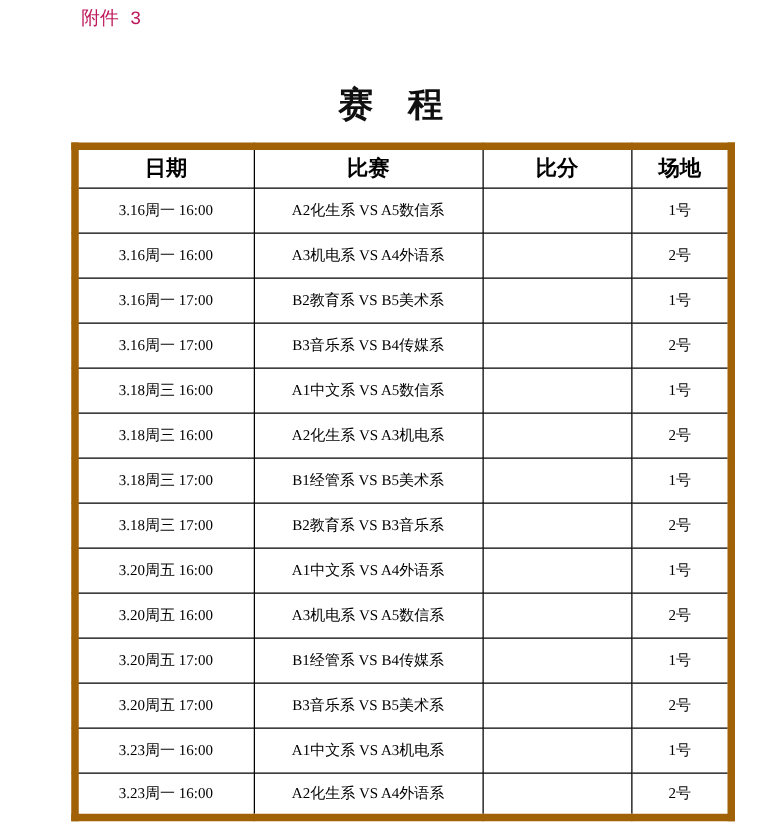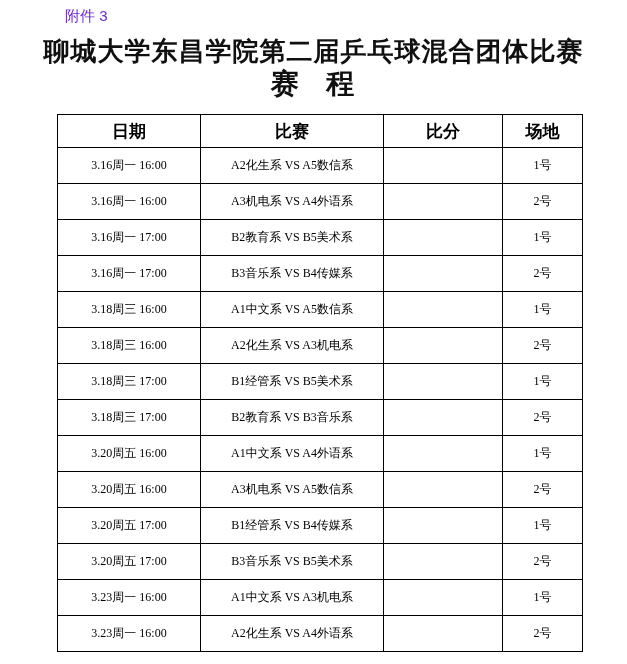--- a/index.html
+++ b/index.html
@@ -19,22 +19,22 @@
     width: 627px;
     height: 664px;
     background: #ffffff;
   }
   .attachment {
     position: absolute;
     top: 6px;
     left: 65px;
     font-size: 15px;
     line-height: 19px;
-    color: #6d28d9;
-    font-family: Liberation Sans, sans-serif;
+    color: #be185d;
+    font-family: Liberation Mono, monospace;
   }
   .title-main {
     position: absolute;
     top: 36px;
     left: 0;
     width: 627px;
     text-align: center;
     font-size: 26px;
     line-height: 30px;
     font-weight: bold;
@@ -57,21 +57,21 @@
     letter-spacing: 2px;
     font-family: "DejaVu Serif", "Liberation Serif", serif;
   }
   table.schedule {
     position: absolute;
     top: 114px;
     left: 57px;
     width: 525px;
     table-layout: fixed;
     border-collapse: collapse;
-    border: 1px solid #a16207;
+    border: 6px solid #a16207;
     background: #ffffff;
   }
   table.schedule th,
   table.schedule td {
     border: 1px solid #000000;
     padding: 0;
     text-align: center;
     vertical-align: middle;
     overflow: hidden;
     white-space: nowrap;
@@ -108,21 +108,20 @@
   .col-score { width: 119px; }
   .col-venue { width: 80px;  }
 </style>
 </head>
 <body>
 
 <div class="page">
 
   <div class="attachment">附件 3</div>
 
-  <div class="title-main">聊城大学东昌学院第二届乒乓球混合团体比赛</div>
 
   <div class="title-sub">赛 程</div>
 
   <table class="schedule">
     <colgroup>
       <col class="col-date">
       <col class="col-match">
       <col class="col-score">
       <col class="col-venue">
     </colgroup>

